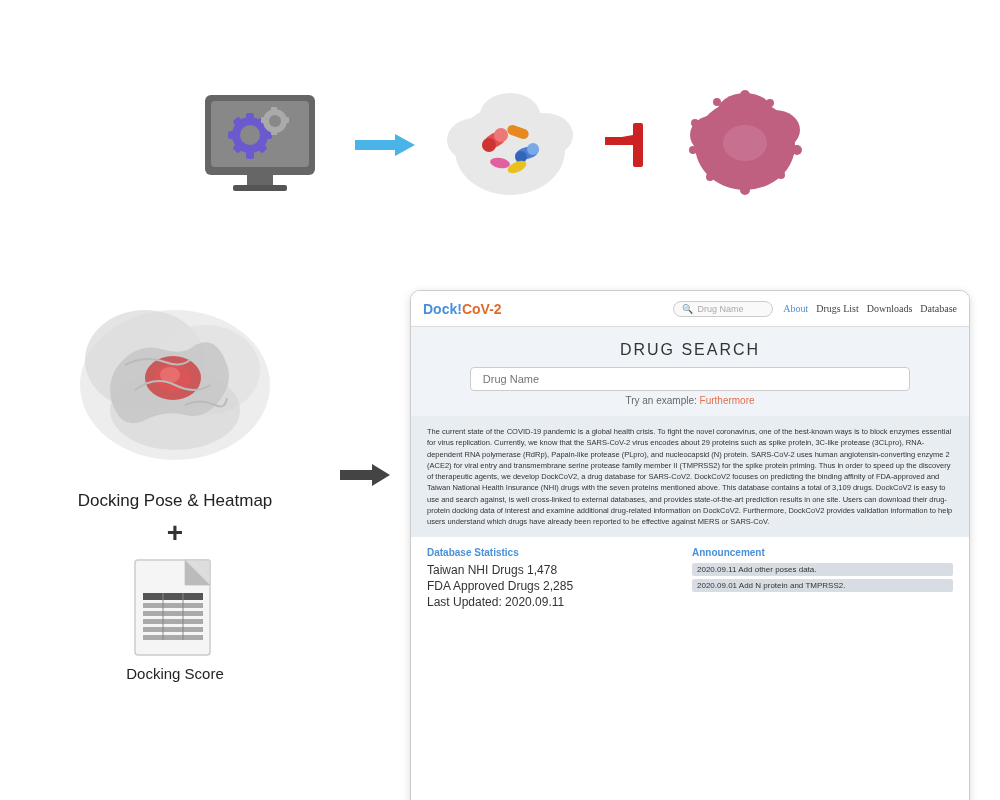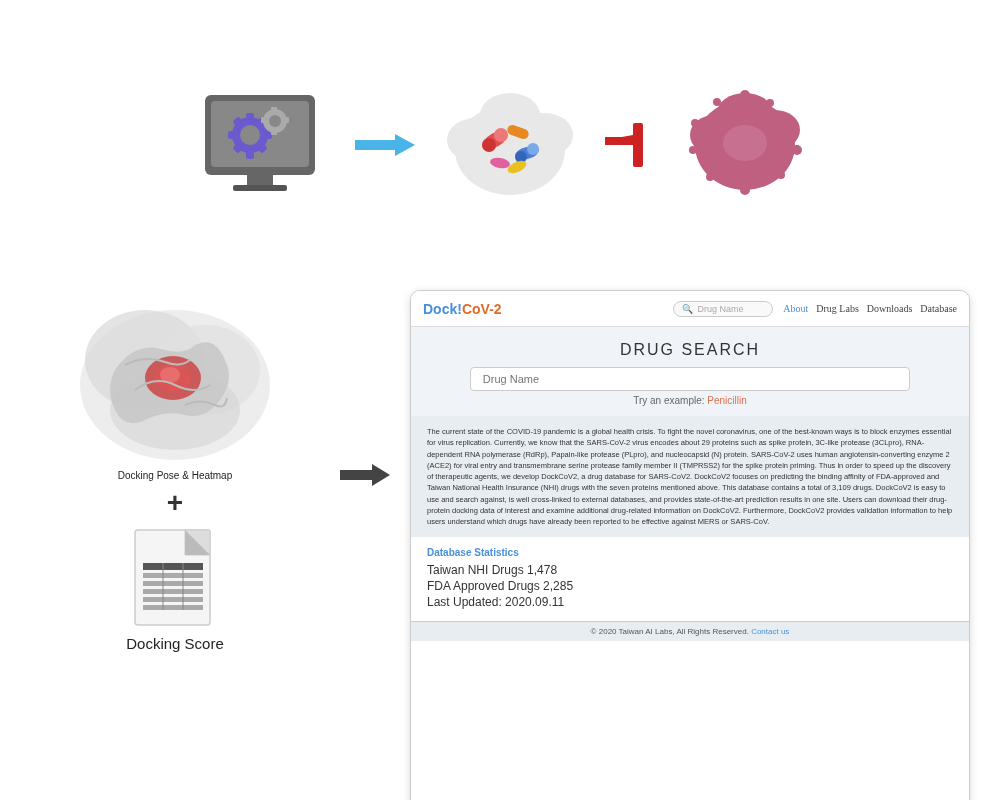--- a/index.html
+++ b/index.html
@@ -89,24 +89,24 @@
     .protein-image {
       width: 220px;
       height: 180px;
       display: flex;
       align-items: center;
       justify-content: center;
     }
     .protein-image svg { width: 220px; height: 180px; }
 
     .label-docking-pose {
-      font-size: 10px;
+      font-size: 17px;
       color: #222;
       text-align: center;
-      margin-top: 0;
+      margin-top: 21px;
       font-weight: normal;
     }
 
     .plus-sign {
       font-size: 28px;
       color: #333;
       margin: 6px 0;
       font-weight: bold;
     }
 
@@ -448,48 +448,49 @@
       <div class="logo-text">
         <span class="dock">Dock</span><span style="color:#4a90d9;font-weight:bold;">!</span><span class="cov">CoV-2</span>
       </div>
       <div class="nav-spacer"></div>
       <div class="nav-search">
         <span style="color:#aaa;font-size:9px;">🔍</span>
         <span style="font-size:9px;color:#aaa;">Drug Name</span>
       </div>
       <div class="nav-links">
         <span class="nav-link active">About</span>
-        <span class="nav-link">Drug Labs</span>
+        <span class="nav-link">Drugs List</span>
         <span class="nav-link">Downloads</span>
         <span class="nav-link">Database</span>
       </div>
     </div>
 
     <div class="hero-area">
       <div class="drug-search-title">DRUG SEARCH</div>
       <div style="display:flex;justify-content:center;">
         <input class="search-input-bar" type="text" readonly="" placeholder="Drug Name" style="">
       </div>
       <div class="try-example">
-        <span>Try an example:</span> <a href="#">Penicillin</a>
+        <span>Try an example:</span> <a href="#">Furthermore</a>
       </div>
     </div>
 
     <div class="description-area">
       <p>The current state of the COVID-19 pandemic is a global health crisis. To fight the novel coronavirus, one of the best-known ways is to block enzymes essential for virus replication. Currently, we know that the SARS-CoV-2 virus encodes about 29 proteins such as spike protein, 3C-like protease (3CLpro), RNA-dependent RNA polymerase (RdRp), Papain-like protease (PLpro), and nucleocapsid (N) protein. SARS-CoV-2 uses human angiotensin-converting enzyme 2 (ACE2) for viral entry and transmembrane serine protease family member II (TMPRSS2) for the spike protein priming. Thus in order to speed up the discovery of therapeutic agents, we develop DockCoV2, a drug database for SARS-CoV2. DockCoV2 focuses on predicting the binding affinity of FDA-approved and Taiwan National Health Insurance (NHI) drugs with the seven proteins mentioned above. This database contains a total of 3,109 drugs. DockCoV2 is easy to use and search against, is well cross-linked to external databases, and provides state-of-the-art prediction results in one site. Users can download their drug-protein docking data of interest and examine additional drug-related information on DockCoV2. Furthermore, DockCoV2 provides validation information to help users understand which drugs have already been reported to be effective against MERS or SARS-CoV.</p>
     </div>
 
     <div class="stats-announce">
       <div class="stats-col">
         <div class="stats-title">Database Statistics</div>
         <div class="stats-row">Taiwan NHI Drugs 1,478</div>
         <div class="stats-row">FDA Approved Drugs 2,285</div>
         <div class="stats-row">Last Updated: 2020.09.11</div>
       </div>
-    </div>
-
-    <div class="site-footer">
-      <span>© 2020 Taiwan AI Labs, All Rights Reserved.</span>
-      <a href="#">Contact us</a>
-    </div>
+      <div class="announce-col">
+        <div class="announce-title">Announcement</div>
+        <div class="announce-item">2020.09.11 Add other poses data.</div>
+        <div class="announce-item">2020.09.01 Add N protein and TMPRSS2.</div>
+      </div>
+    </div>
+
 
   </div>
 </div>
 
 </body></html>

